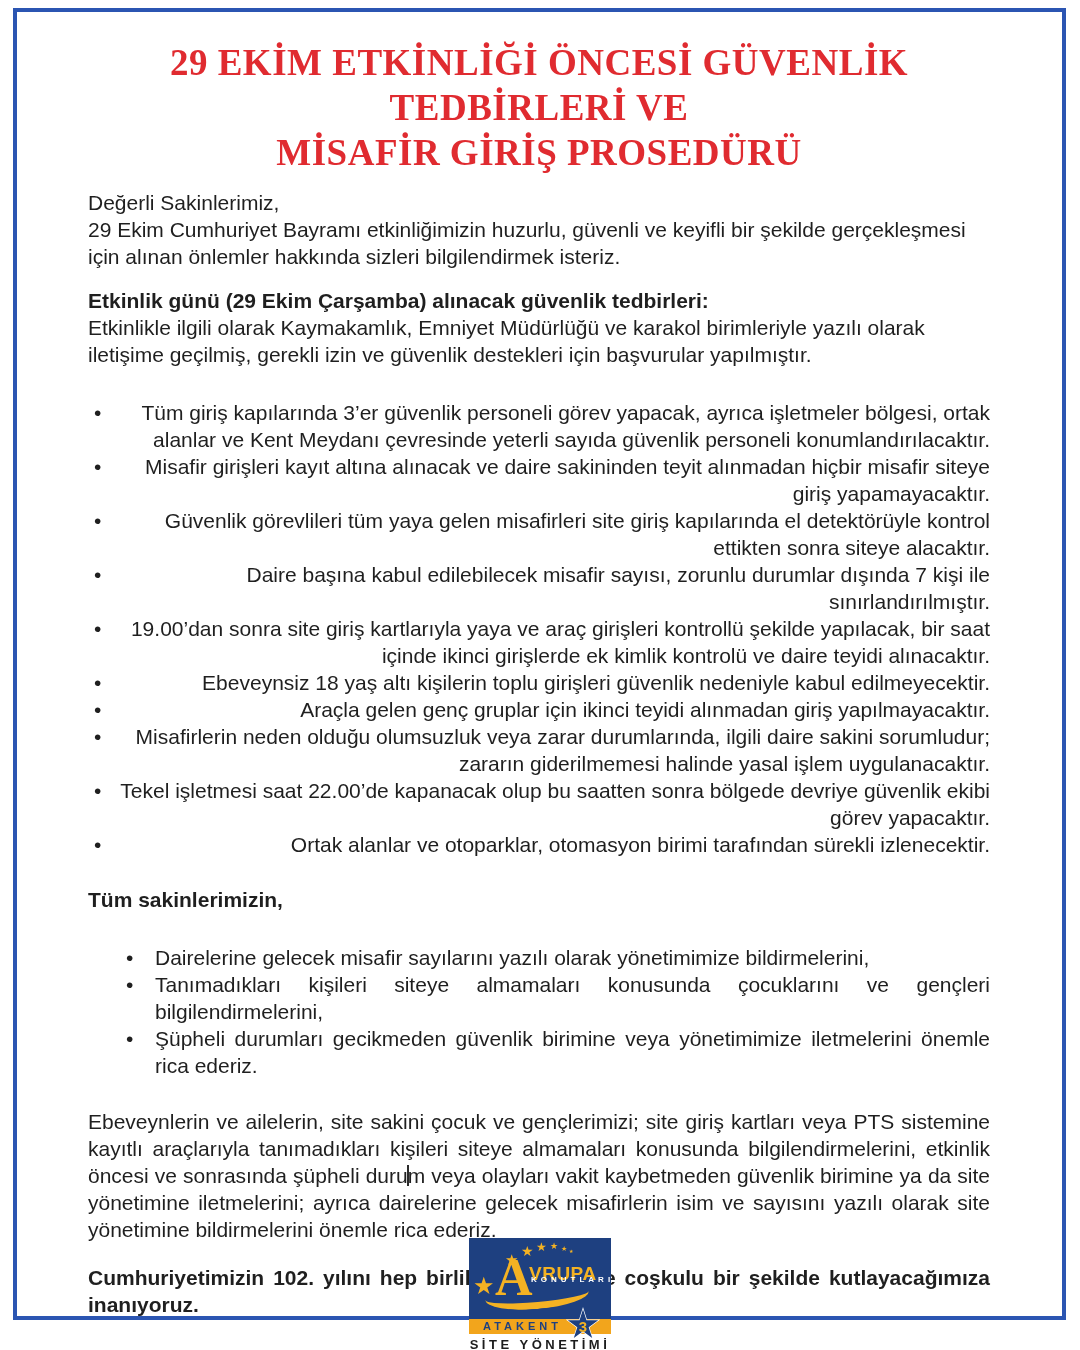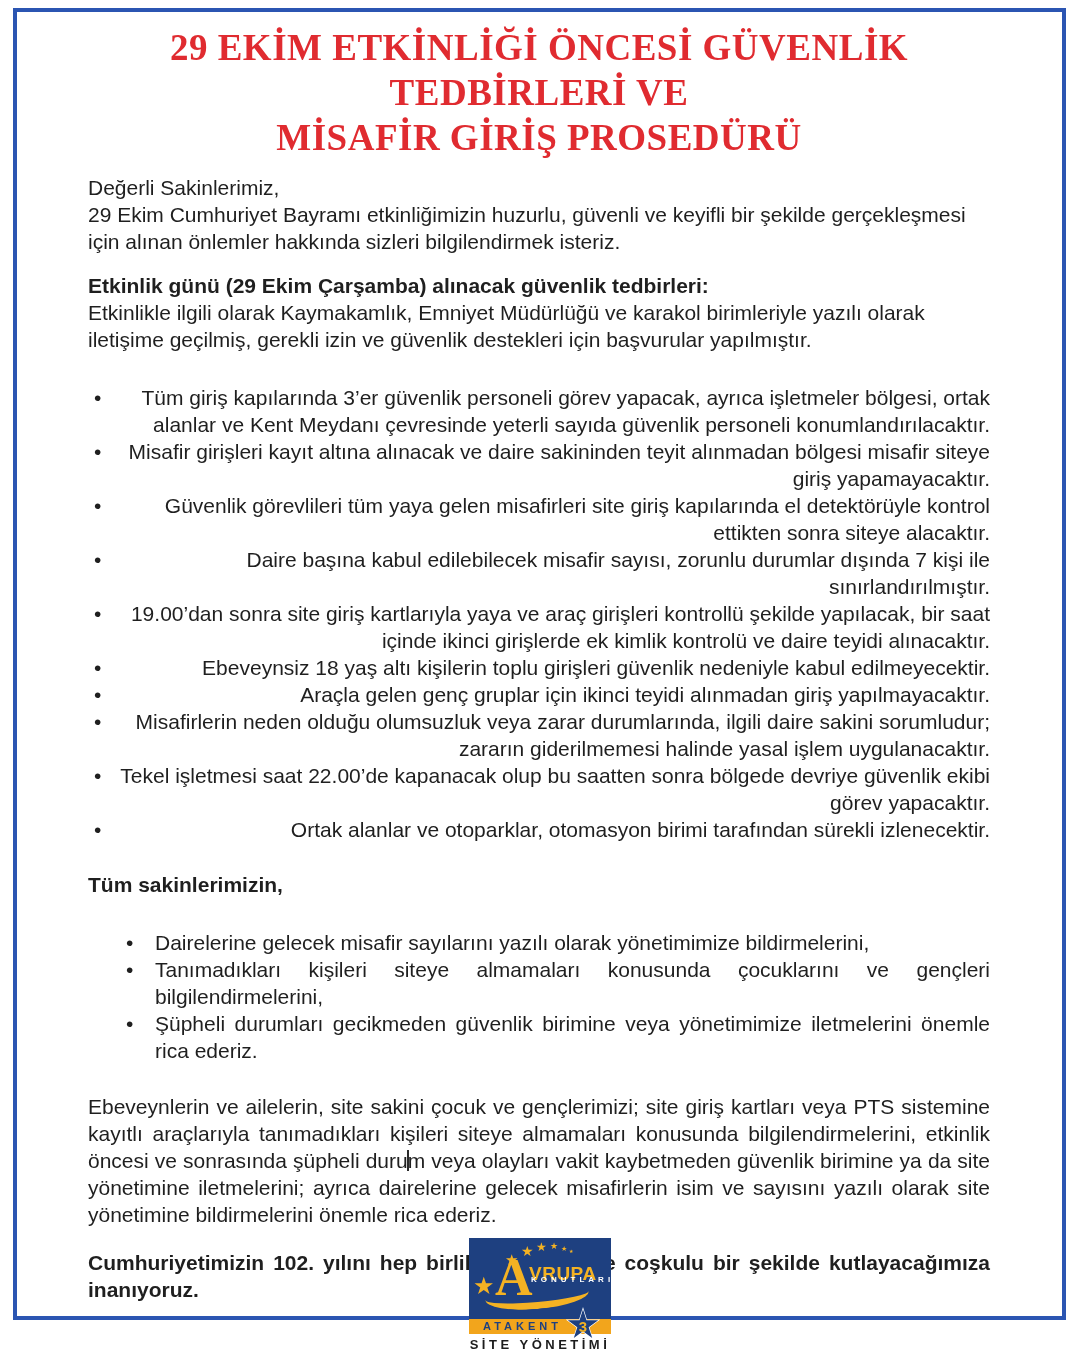--- a/index.html
+++ b/index.html
@@ -5,21 +5,21 @@
   html,body { margin:0; padding:0; background:#ffffff; }
   .page {
     position:relative; width:1080px; height:1350px; background:#ffffff;
     font-family:"Liberation Sans", sans-serif; color:#1f1f1f; overflow:hidden;
   }
   .frame {
     position:absolute; left:13px; top:8px; right:14px; bottom:30px;
     border:4px solid #2b55b2; pointer-events:none;
   }
   .content {
-    position:absolute; left:88px; top:25px; width:902px;
+    position:absolute; left:88px; top:40px; width:902px;
     font-size:21px; line-height:27px;
   }
   .doc-title {
     font-family:"Liberation Serif", serif; font-weight:bold; color:#e02b30;
     font-size:37px; line-height:45px; text-align:center; margin:0 0 14px 0;
     letter-spacing:0.5px;
   }
   .para { margin:0; }
   .salutation { margin:0; }
   .sec-heading { font-weight:bold; margin:17px 0 0 0; }
@@ -103,21 +103,21 @@
     </h1>
 
     <p class="para salutation">Değerli Sakinlerimiz,</p>
     <p class="para">29 Ekim Cumhuriyet Bayramı etkinliğimizin huzurlu, güvenli ve keyifli bir şekilde gerçekleşmesi için alınan önlemler hakkında sizleri bilgilendirmek isteriz.</p>
 
     <p class="para sec-heading">Etkinlik günü (29 Ekim Çarşamba) alınacak güvenlik tedbirleri:</p>
     <p class="para">Etkinlikle ilgili olarak Kaymakamlık, Emniyet Müdürlüğü ve karakol birimleriyle yazılı olarak iletişime geçilmiş, gerekli izin ve güvenlik destekleri için başvurular yapılmıştır.</p>
 
     <ul class="list1">
       <li>Tüm giriş kapılarında 3’er güvenlik personeli görev yapacak, ayrıca işletmeler bölgesi, ortak alanlar ve Kent Meydanı çevresinde yeterli sayıda güvenlik personeli konumlandırılacaktır.</li>
-      <li>Misafir girişleri kayıt altına alınacak ve daire sakininden teyit alınmadan bölgesi misafir siteye giriş yapamayacaktır.</li>
+      <li>Misafir girişleri kayıt altına alınacak ve daire sakininden teyit alınmadan hiçbir misafir siteye giriş yapamayacaktır.</li>
       <li>Güvenlik görevlileri tüm yaya gelen misafirleri site giriş kapılarında el detektörüyle kontrol ettikten sonra siteye alacaktır.</li>
       <li>Daire başına kabul edilebilecek misafir sayısı, zorunlu durumlar dışında 7 kişi ile sınırlandırılmıştır.</li>
       <li>19.00’dan sonra site giriş kartlarıyla yaya ve araç girişleri kontrollü şekilde yapılacak, bir saat içinde ikinci girişlerde ek kimlik kontrolü ve daire teyidi alınacaktır.</li>
       <li>Ebeveynsiz 18 yaş altı kişilerin toplu girişleri güvenlik nedeniyle kabul edilmeyecektir.</li>
       <li>Araçla gelen genç gruplar için ikinci teyidi alınmadan giriş yapılmayacaktır.</li>
       <li>Misafirlerin neden olduğu olumsuzluk veya zarar durumlarında, ilgili daire sakini sorumludur; zararın giderilmemesi halinde yasal işlem uygulanacaktır.</li>
       <li>Tekel işletmesi saat 22.00’de kapanacak olup bu saatten sonra bölgede devriye güvenlik ekibi görev yapacaktır.</li>
       <li>Ortak alanlar ve otoparklar, otomasyon birimi tarafından sürekli izlenecektir.</li>
     </ul>
 

